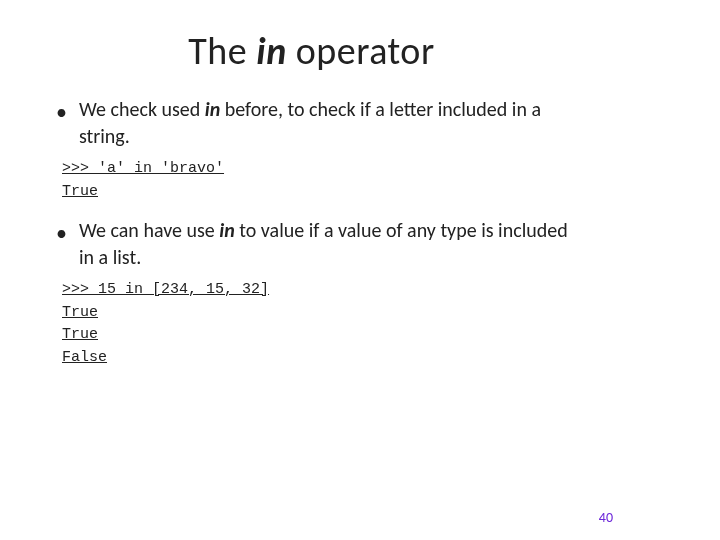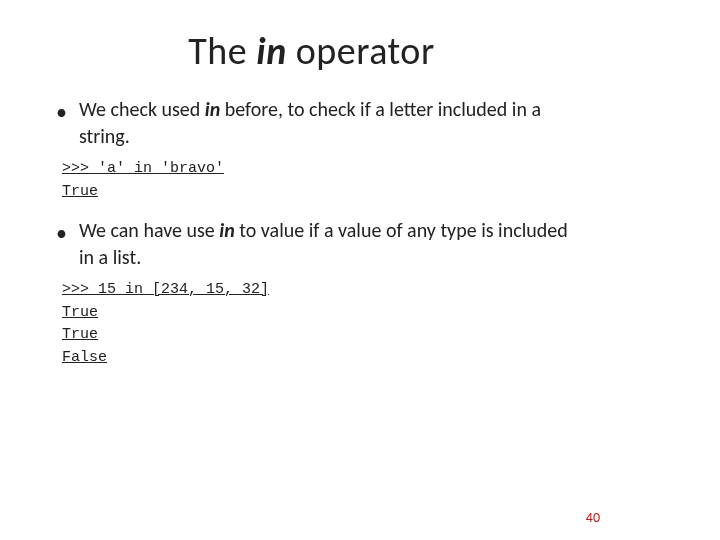--- a/index.html
+++ b/index.html
@@ -69,23 +69,23 @@
       font-size: 15px;
       color: #222222;
       margin: 6px 0 14px 14px;
       line-height: 1.5;
       text-decoration: underline;
     }
 
     .page-number {
       position: absolute;
       bottom: 14px;
-      right: 23px;
+      right: 10px;
       font-size: 14px;
-      color: #b91c1c;
+      color: #6d28d9;
     }
   </style>
 </head>
 <body>
 
 <div class="slide">
 
   <h1 class="title">
     <span>The </span><span class="in-keyword">in</span><span> operator</span>
   </h1>

